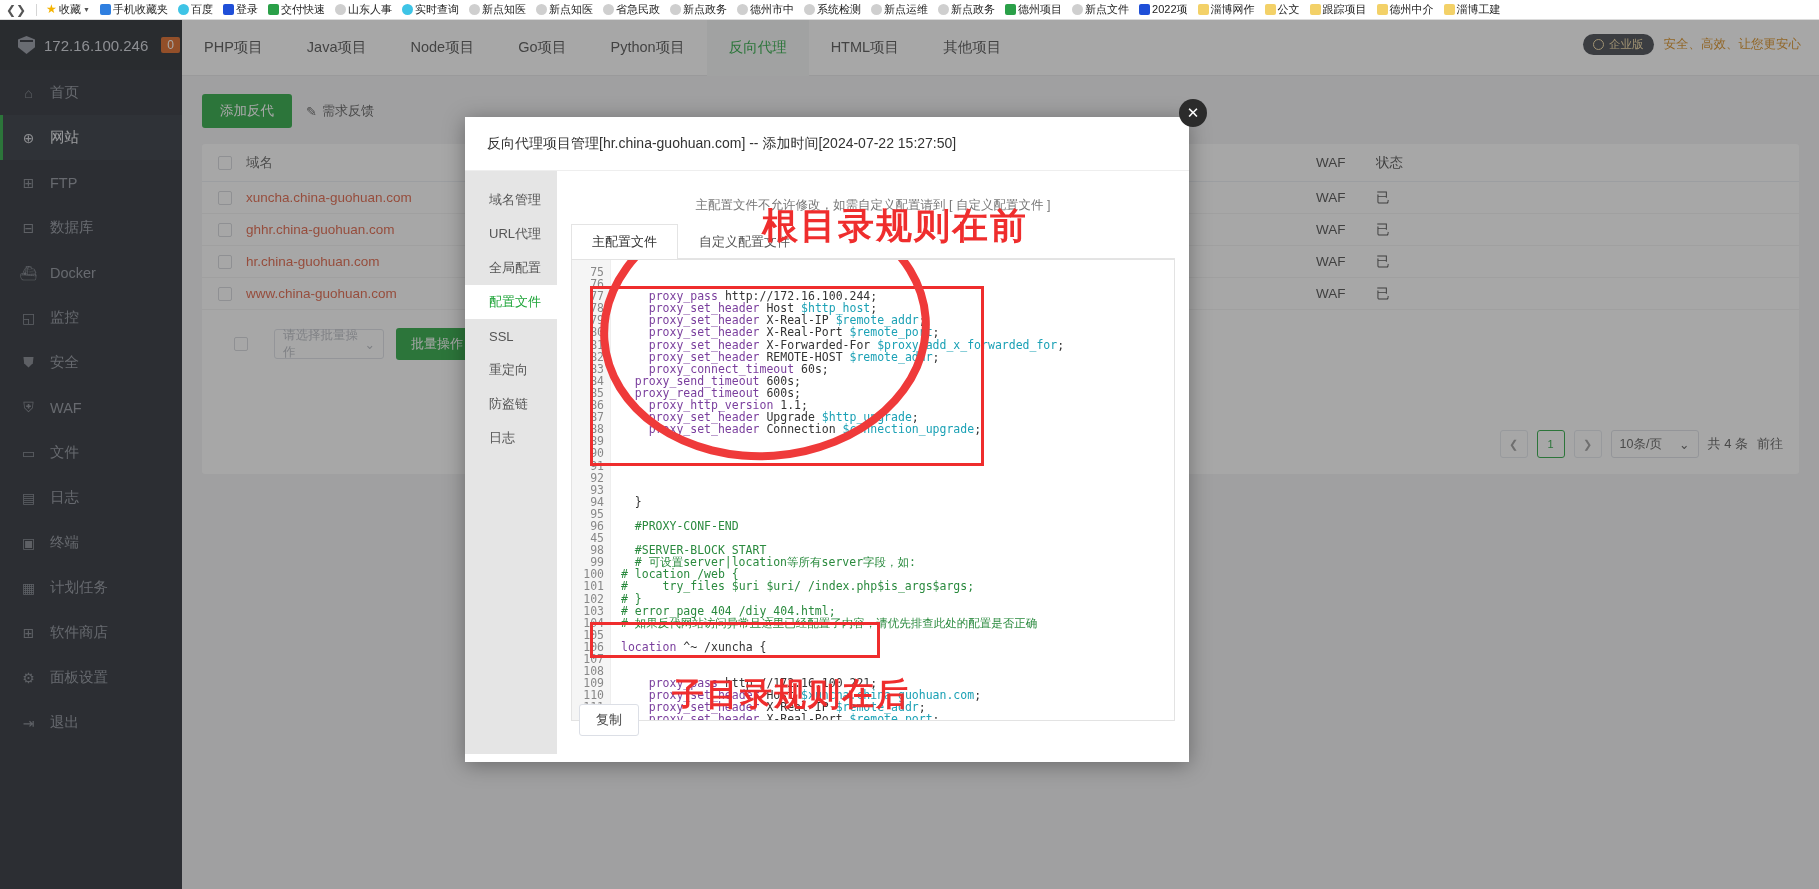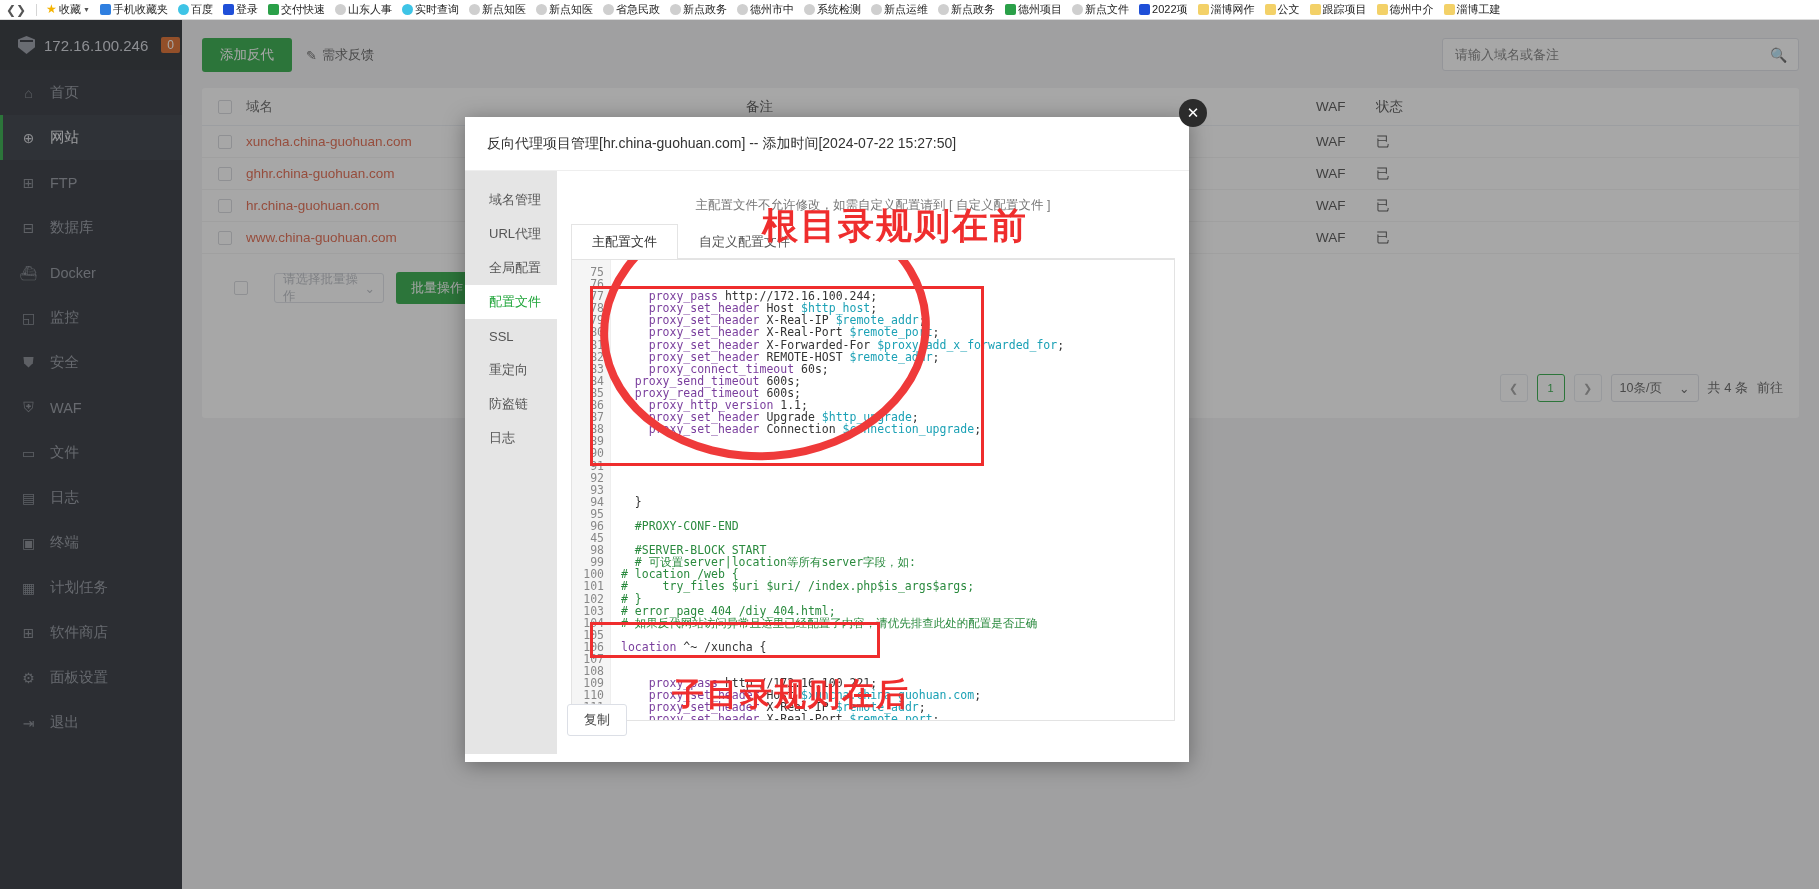--- a/index.html
+++ b/index.html
@@ -142,21 +142,21 @@
   .k-cyan   { color:#1ba1b5; }
   .k-green  { color:#2a8a3e; }
 
   
   .anno-rect { position:absolute; border:3px solid #ef2d2d; pointer-events:none; }
   .anno-ellipse { position:absolute; border:8px solid #ef3a3a; border-radius:50%;
      pointer-events:none; background:transparent; }
   .anno-text { position:absolute; color:#ef2d2d; font-weight:bold; pointer-events:none;
      font-family:"Liberation Sans","DejaVu Sans",sans-serif; }
 
-  #btn-copy { position:absolute; left:10px; bottom:18px; background:#fff; border:1px solid #dcdfe6;
+  #btn-copy { position:absolute; left:22px; bottom:18px; background:#fff; border:1px solid #dcdfe6;
      border-radius:3px; font-size:13px; padding:6px 16px; color:#444; font-family:inherit; }
 </style>
 </head>
 <body>
 
 <div id="bookmarkbar">
   <span id="bm-back">❮⁠❯</span>
   <span class="bm-sep"></span>
 <span class="bmk">
       <span class="fav star">★</span>
@@ -320,34 +320,49 @@
         </div>
         <div class="snav">
           <span class="ic">⇥</span>
           <span>退出</span>
         </div>
       </div>
   </div>
 
   <div id="main">
 
+    <div id="topbar">
+      <div id="ptabs" style="display:flex">
+          <div class="ptab">PHP项目</div>
+          <div class="ptab">Java项目</div>
+          <div class="ptab">Node项目</div>
+          <div class="ptab">Go项目</div>
+          <div class="ptab">Python项目</div>
+          <div class="ptab active">反向代理</div>
+          <div class="ptab">HTML项目</div>
+          <div class="ptab">其他项目</div>
+        </div>
+      <div id="topright">
+        <div id="ent-badge">
+          <span class="globe"></span>
+          <span>企业版</span>
+        </div>
+        <div id="slogan">安全、高效、让您更安心</div>
+      </div>
+    </div>
 
     <div id="body">
       <div class="btnrow">
         <button id="btn-add">添加反代</button>
         <span id="link-feedback">
           <span>✎</span>
           <span>需求反馈</span>
         </span>
       </div>
 
-      <div id="searchbox">
-        <input placeholder="请输入域名或备注" style="">
-        <span class="mag">🔍</span>
-      </div>
 
       <div id="tablecard">
         <div class="thead">
           <span class="cb"></span>
           <span class="c-dom">域名</span>
           <span class="c-note">备注</span>
           <span class="c-waf">WAF</span>
           <span class="c-st">状态</span>
         </div>
         <div id="tbody">

